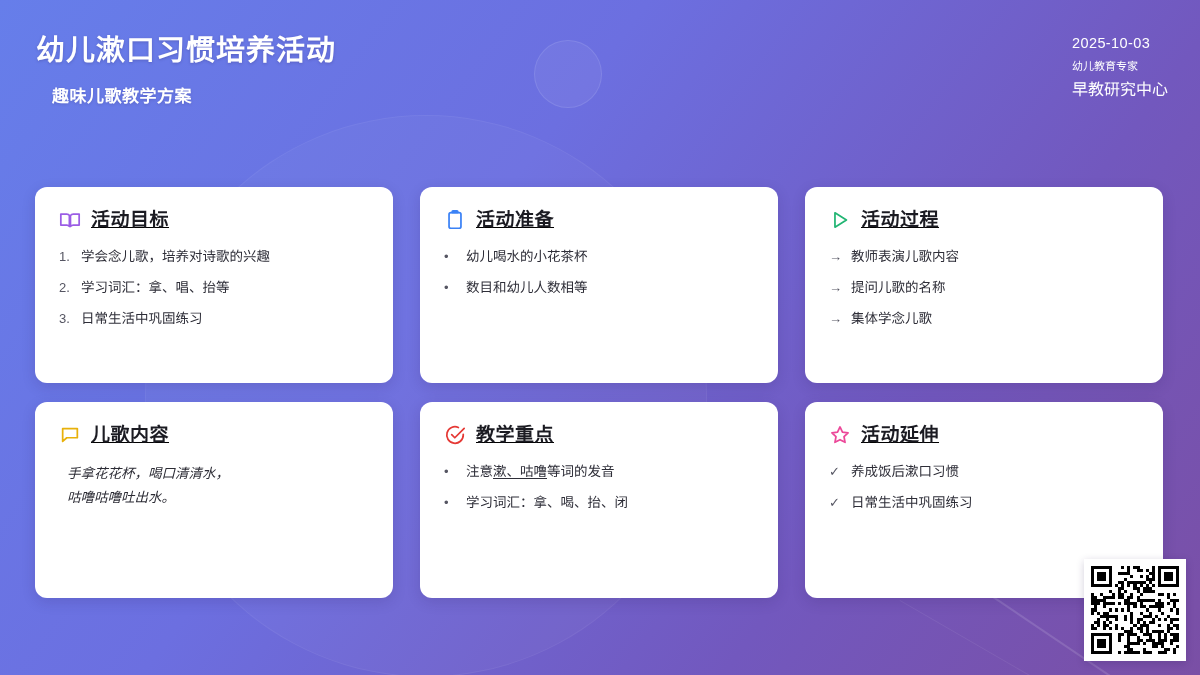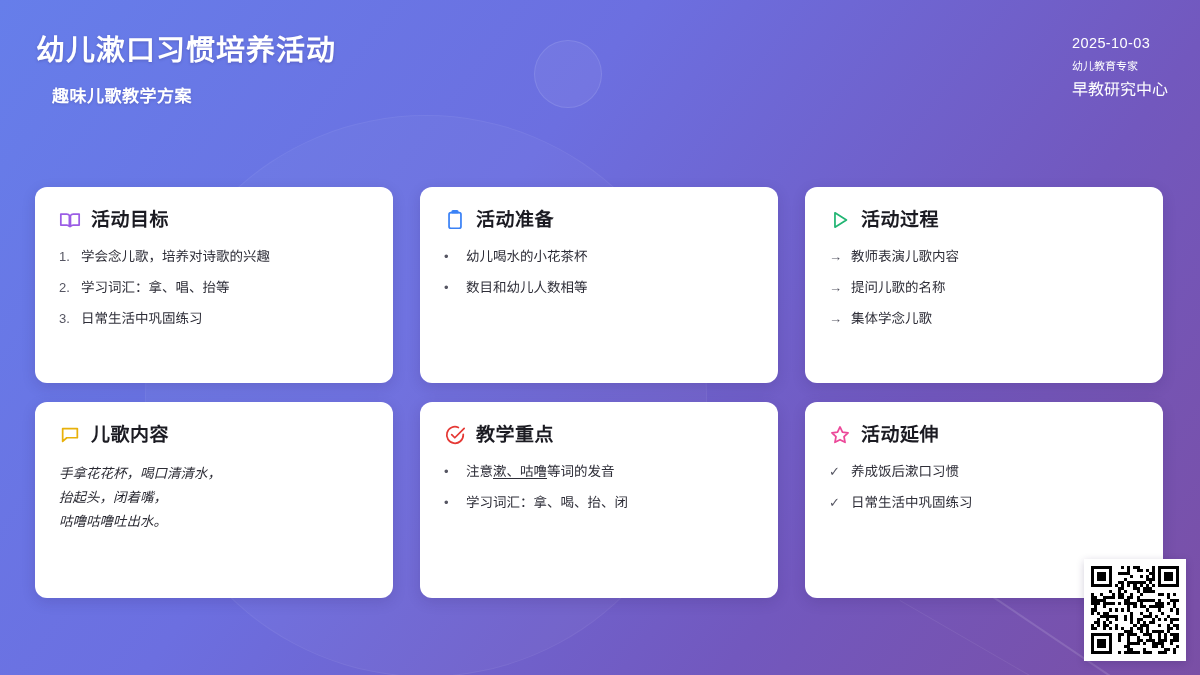--- a/index.html
+++ b/index.html
@@ -66,21 +66,21 @@
     grid-template-rows:196px 196px;
     column-gap:27px;row-gap:19px;
   }
   .card{
     background:#ffffff;border-radius:12px;
     box-shadow:0 4px 14px rgba(45,25,90,.16);
     padding:22px 24px 18px 24px;
     box-sizing:border-box;overflow:hidden;
     position:relative;
   }
-  .card-head{display:flex;align-items:center;gap:10px;margin-bottom:16px;}
+  .card-head{display:flex;align-items:center;gap:10px;margin-bottom:16px;text-decoration:underline;}
   .card-icon{width:22px;height:22px;flex:0 0 22px;display:block;}
   .card-title{
     font-size:19px;font-weight:700;color:#1b1b22;letter-spacing:.5px;
     line-height:22px;
   }
 
   .items{margin:0;padding:0;list-style:none;}
   .items li{
     display:flex;align-items:flex-start;gap:9px;
     font-size:13.5px;color:#2e2e38;line-height:19px;
@@ -88,21 +88,21 @@
   }
   .items li .mk{
     flex:0 0 auto;color:#555562;font-size:13px;line-height:19px;
     min-width:13px;
   }
   .items li .tx{flex:1 1 auto;}
   .items li .tx u{text-decoration:underline;text-underline-offset:2px;}
 
   .poem{
     font-style:italic;font-size:13.5px;color:#2b2b34;line-height:24px;
-    margin:0;
+    margin:8px;
   }
   .poem div{white-space:pre;}
 
   
   .qr-box{
     position:absolute;right:14px;bottom:14px;
     width:102px;height:102px;background:#ffffff;
     padding:0;box-sizing:border-box;
     box-shadow:0 2px 8px rgba(40,20,80,.2);
     display:flex;align-items:center;justify-content:center;
@@ -201,21 +201,20 @@
 
     <div class="card">
       <div class="card-head">
         <svg class="card-icon" viewBox="0 0 24 24" fill="none" stroke="#e8b10a" stroke-width="1.9" stroke-linecap="round" stroke-linejoin="round">
           <path d="M4 5h16v10H8.5L4 19z"></path>
         </svg>
         <div class="card-title">儿歌内容</div>
       </div>
       <div class="poem">
         <div>手拿花花杯，喝口清清水，</div>
-        <div>抬起头，闭着嘴，</div>
         <div>咕噜咕噜吐出水。</div>
       </div>
     </div>
 
     <div class="card">
       <div class="card-head">
         <svg class="card-icon" viewBox="0 0 24 24" fill="none" stroke="#e53935" stroke-width="1.9" stroke-linecap="round" stroke-linejoin="round">
           <path d="M21 11.2V12a9 9 0 1 1-5.3-8.2"></path>
           <path d="M8.4 11.6 11.8 15 22 4.8"></path>
         </svg>

